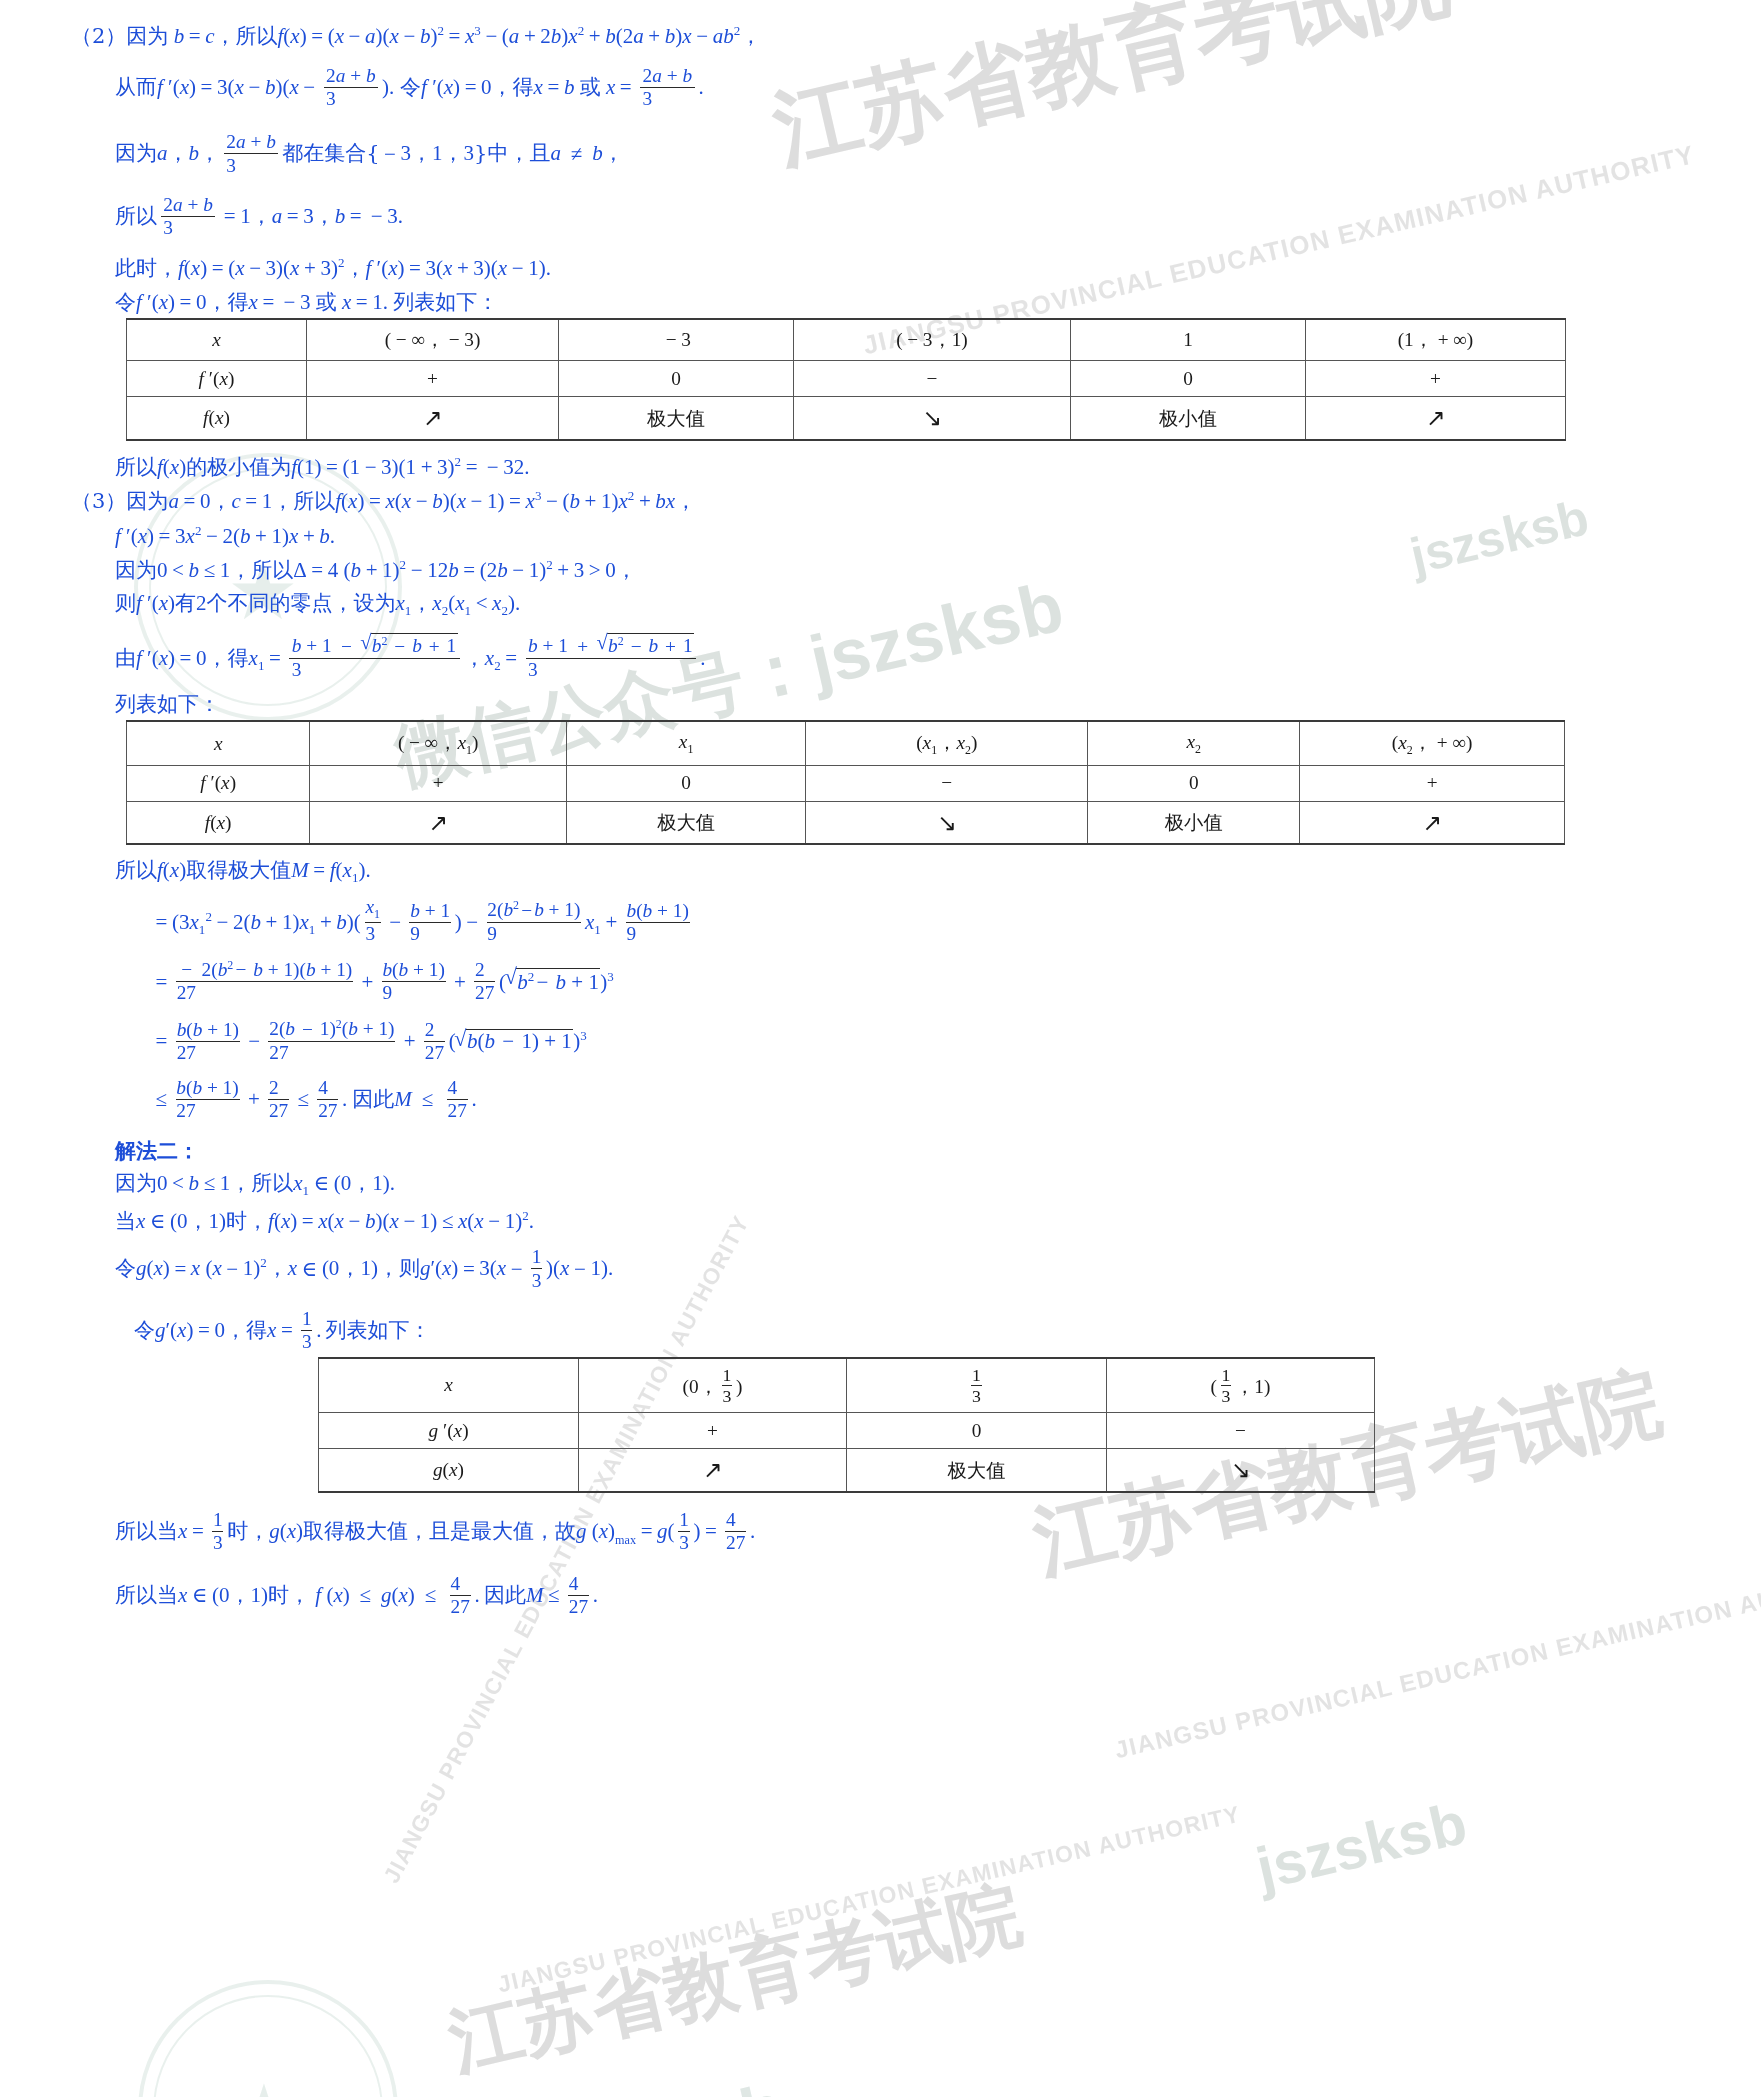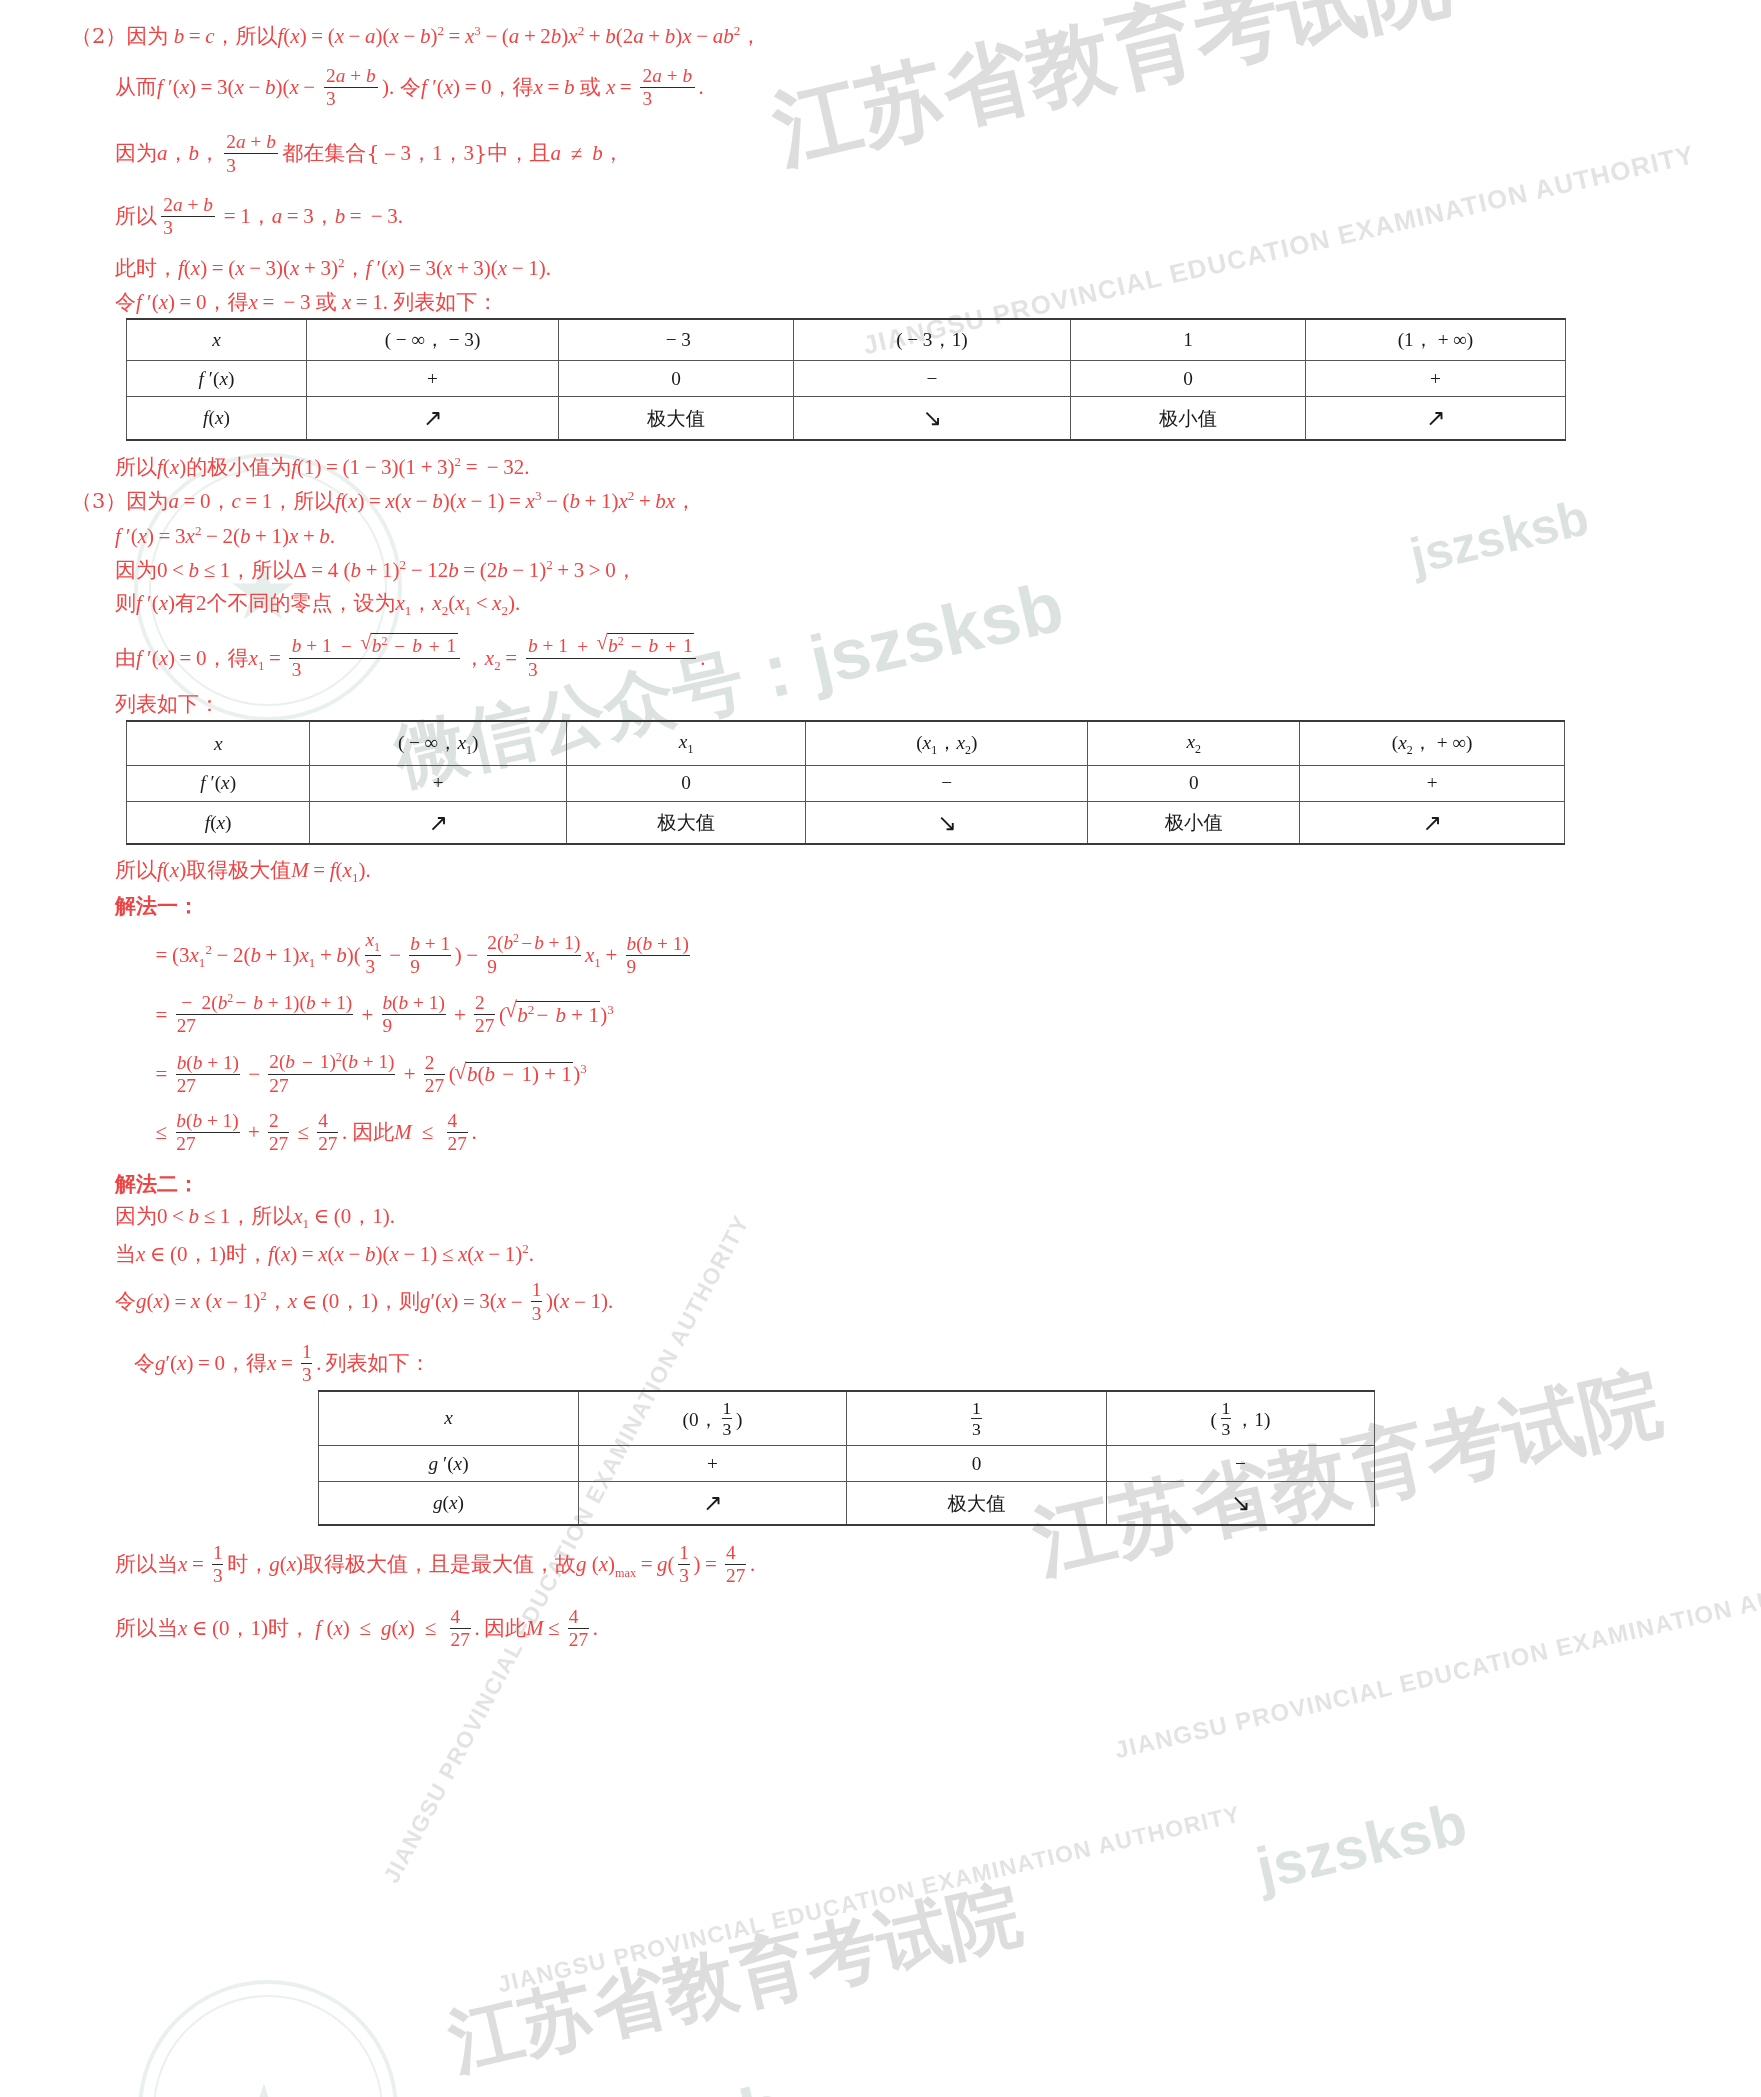--- a/index.html
+++ b/index.html
@@ -49,21 +49,21 @@
   }
 
   
   #page{ position:relative; z-index:2; padding:0 71px; }
 
   .ln{
     position:relative;
     font-size:21px;
     line-height:1.0;
     white-space:nowrap;
-    color:#ef4444;
+    color:#1d4ed8;
   }
   .ind1{ padding-left:44px; }
   .ind2{ padding-left:63px; }
   .ind3{ padding-left:80px; }
 
   i.v{ font-style:italic; font-family:"Liberation Serif","DejaVu Serif",serif; }
   .cn{ font-family:"DejaVu Serif","Liberation Serif",serif; font-style:normal; }
   .op{ padding:0 4.6px; }
   .opn{ padding:0 2.1px; }
   sup.en{ font-size:.62em; vertical-align:super; font-style:normal; }
@@ -262,23 +262,20 @@
         <td><span class="arrow">↗</span></td>
       </tr>
     </tbody>
       </table>
   </div>
 
   <div class="ln ind1" style="margin-top:14.3px;">
     <span class="cn">所以</span><i class="v">f</i>(<i class="v">x</i>)<span class="cn">取得极大值</span><i class="v">M</i><span class="op">=</span><i class="v">f</i>(<i class="v">x</i><sub class="s">1</sub>).
   </div>
 
-  <div class="ln ind1" style="margin-top:11px; font-weight:700;">
-    <span class="cn">解法一：</span>
-  </div>
 
 
   <div class="ln ind3" style="margin-top:13.4px;">
     <span class="op">=</span>(3<i class="v">x</i><sub class="s">1</sub><sup class="en">2</sup><span class="op">−</span>2(<i class="v">b</i><span class="op">+</span>1)<i class="v">x</i><sub class="s">1</sub><span class="op">+</span><i class="v">b</i>)(<span class="fr tight"><span class="nu"><i class="v">x</i><sub class="s">1</sub></span><span class="de">3</span></span><span class="op">−</span><span class="fr tight"><span class="nu"><i class="v">b</i> + 1</span><span class="de">9</span></span>)<span class="op">−</span><span class="fr tight"><span class="nu">2(<i class="v">b</i><sup class="en">2</sup><span class="opn">−</span><i class="v">b</i> + 1)</span><span class="de">9</span></span><i class="v">x</i><sub class="s">1</sub><span class="op">+</span><span class="fr tight"><span class="nu"><i class="v">b</i>(<i class="v">b</i> + 1)</span><span class="de">9</span></span>
   </div>
 
   <div class="ln ind3" style="margin-top:15px;">
     <span class="op">=</span><span class="fr tight"><span class="nu"><span class="op">−</span> 2(<i class="v">b</i><sup class="en">2</sup><span class="opn">−</span> <i class="v">b</i> + 1)(<i class="v">b</i> + 1)</span><span class="de">27</span></span><span class="op">+</span><span class="fr tight"><span class="nu"><i class="v">b</i>(<i class="v">b</i> + 1)</span><span class="de">9</span></span><span class="op">+</span><span class="fr tight"><span class="nu">2</span><span class="de">27</span></span>(<span class="rad"><span class="bar"><i class="v">b</i><sup class="en">2</sup><span class="opn">−</span> <i class="v">b</i> + 1</span></span>)<sup class="en">3</sup>
   </div>
 

